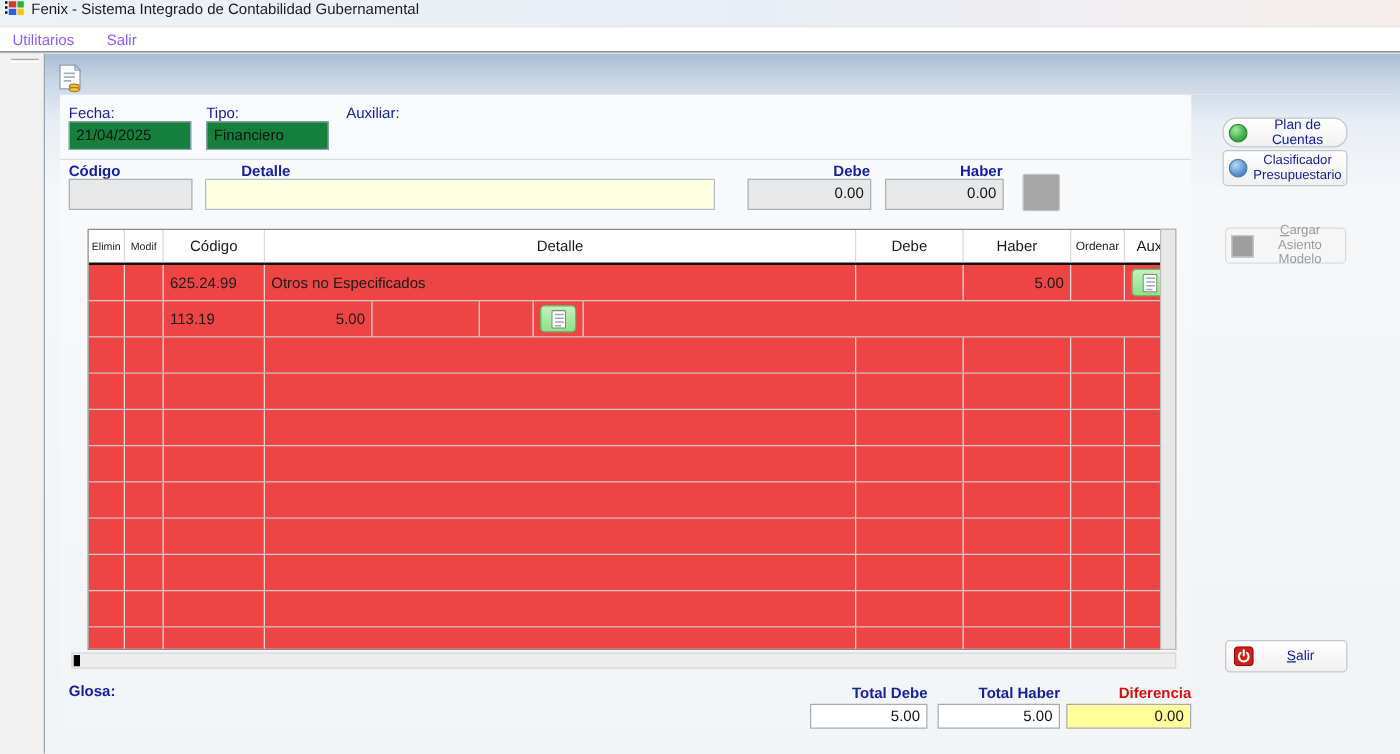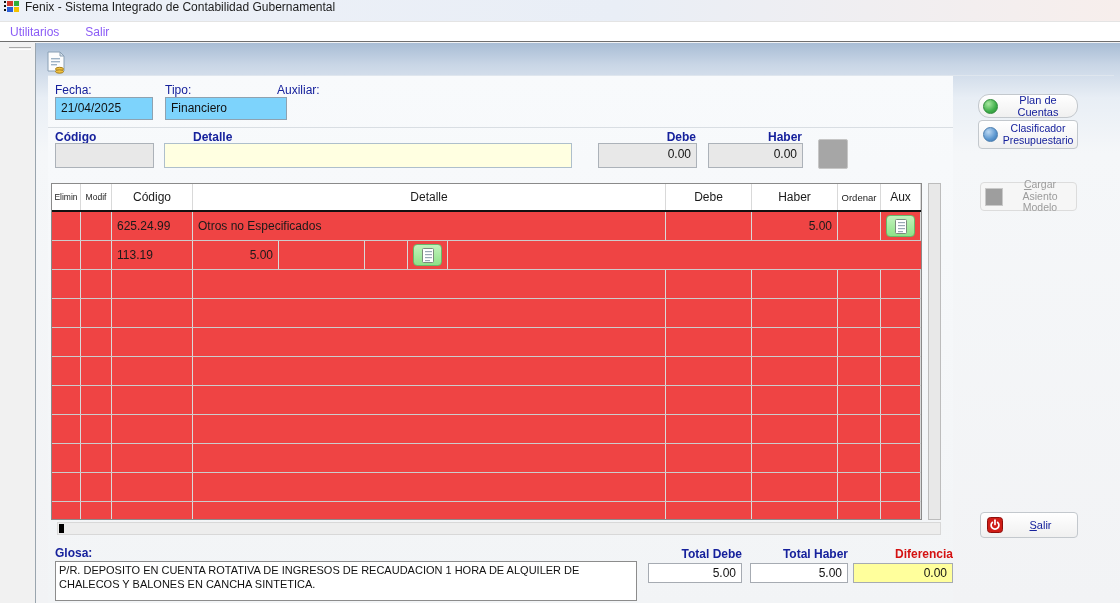--- a/index.html
+++ b/index.html
@@ -16,28 +16,28 @@
   
   #content{left:0;top:43px;width:1120px;height:560px;background:linear-gradient(#a8bdd5 0px,#c9d6e6 22px,#e8eef5 55px,#f5f7f9 110px,#f2f3f5 100%);}
   #left-panel{left:0;top:43px;width:36px;height:560px;background:#f1f1f1;border-right:1px solid #9aa5ae;}
   #left-grip{left:9px;top:47px;width:22px;height:3px;border-top:1px solid #a9a9a9;border-bottom:1px solid #ffffff;}
   #form-panel{left:48px;top:76px;width:905px;height:527px;background:linear-gradient(#f8fafc,#f2f4f6);}
   #toolbar-sep{left:48px;top:75px;width:1066px;height:1px;background:#dfe6ee;}
 
   .lbl{font-size:12px;font-weight:bold;color:#16219c;}
   .lbl-plain{font-size:12px;color:#16219c;}
   .field{border:1px solid #8fa2b0;background:#fff;font-size:12px;color:#111;padding:3px 5px;white-space:pre;overflow:hidden;}
-  .cyan{background:#7dd3fc;}
+  .cyan{background:#15803d;}
   .grayf{background:#e8e8e8;border-color:#acb2b9;}
   .yellowf{background:#ffffe1;border-color:#aebfcc;}
   .num{text-align:right;}
   #row-sep{left:48px;top:127px;width:905px;height:1px;background:#d9dee3;}
 
   
-  #grid{left:51px;top:183px;width:871px;height:337px;background:#fff;border:1px solid #8a8a8a;overflow:hidden;font-size:12px;color:#1a1a1a;}
+  #grid{left:70px;top:183px;width:871px;height:337px;background:#fff;border:1px solid #8a8a8a;overflow:hidden;font-size:12px;color:#1a1a1a;}
   .g-head{display:flex;height:26px;border-bottom:2px solid #111;}
   .g-row{display:flex;height:28px;border-bottom:1px solid #cccccc;background:#ef4444;}
   .g-cell{border-right:1px solid #d9d9d9;height:100%;display:flex;align-items:center;padding:0 5px;overflow:hidden;box-sizing:border-box;flex:0 0 auto;}
   .g-hcell{justify-content:center;padding:0 2px;}
   .hsmall{font-size:8.5px;}
   .hsmall2{font-size:9.5px;}
   .c-elimin{width:29px;}.c-modif{width:31px;}.c-codigo{width:81px;}
   .c-detalle{flex:1 1 auto;}
   .c-debe{width:86px;}.c-haber{width:86px;}.c-ordenar{width:43px;}.c-aux{width:40px;justify-content:center;}
   .g-cell.num{justify-content:flex-end;}
@@ -108,21 +108,21 @@
       <rect x="6" y="13" width="6" height="1.4" fill="#9fb3c6"></rect>
       <ellipse cx="14.5" cy="18" rx="4" ry="1.7" fill="#f0c141" stroke="#a77e1b"></ellipse>
       <ellipse cx="14.5" cy="20.5" rx="4" ry="1.7" fill="#f0c141" stroke="#a77e1b"></ellipse>
     </svg>
   </span>
 
   <div class="abs lbl-plain" style="left:55px;top:83px;">Fecha:</div>
   <div class="abs field cyan" style="left:55px;top:97px;width:98px;height:23px;">21/04/2025</div>
 
   <div class="abs lbl-plain" style="left:165px;top:83px;">Tipo:</div>
-  <div class="abs field cyan" style="left:165px;top:97px;width:122px;height:23px;">Financiero</div>
+  <div class="abs field cyan" style="left:165px;top:97px;width:98px;height:23px;">Financiero</div>
 
   <div class="abs lbl-plain" style="left:277px;top:83px;">Auxiliar:</div>
 
   <div id="row-sep" class="abs"></div>
 
   <div class="abs lbl" style="left:55px;top:130px;">Código</div>
   <div class="abs field grayf" style="left:55px;top:143px;width:99px;height:25px;"></div>
 
   <div class="abs lbl" style="left:193px;top:130px;">Detalle</div>
   <div class="abs field yellowf" style="left:164px;top:143px;width:408px;height:25px;"></div>
@@ -281,21 +281,20 @@
           <div class="g-cell c-aux"></div>
         </div>
       </div>
   </div>
   <div id="v-scroll" class="abs"></div>
   <div id="h-scroll" class="abs">
     <div id="h-thumb"></div>
   </div>
 
   <div class="abs lbl" style="left:55px;top:546px;">Glosa:</div>
-  <div id="glosa-box" class="abs">P/R. DEPOSITO EN CUENTA ROTATIVA DE INGRESOS DE RECAUDACION  1 HORA DE ALQUILER DE CHALECOS Y BALONES EN CANCHA SINTETICA.</div>
 
   <div class="abs tot-lbl" style="left:648px;top:547px;width:94px;">Total Debe</div>
   <div class="abs tot-field" style="left:648px;top:563px;width:94px;">5.00</div>
 
   <div class="abs tot-lbl" style="left:750px;top:547px;width:98px;">Total Haber</div>
   <div class="abs tot-field" style="left:750px;top:563px;width:98px;">5.00</div>
 
   <div class="abs tot-lbl" id="dif-lbl" style="left:853px;top:547px;width:100px;">Diferencia</div>
   <div class="abs tot-field" id="dif-field" style="left:853px;top:563px;width:100px;">0.00</div>
 

